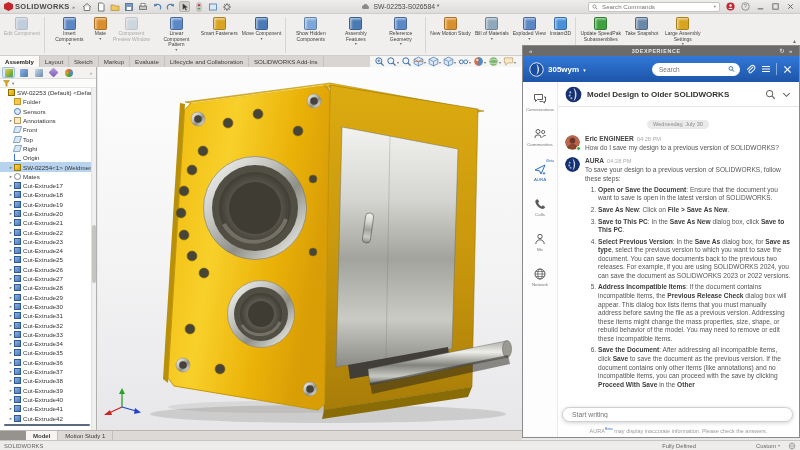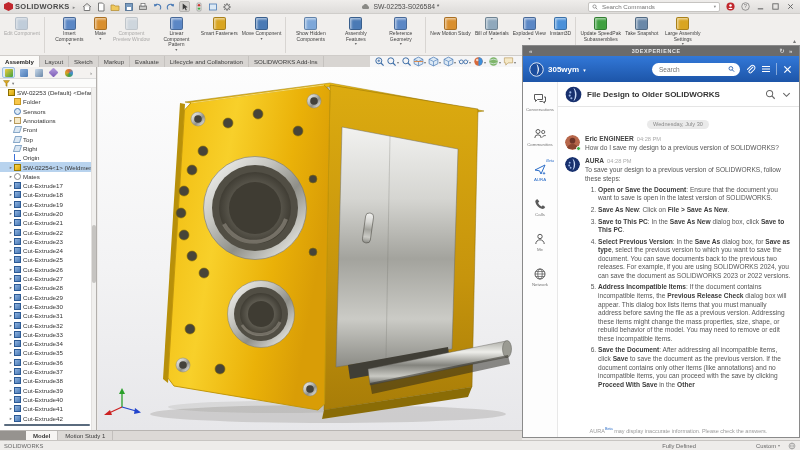--- a/index.html
+++ b/index.html
@@ -901,21 +901,21 @@
         </div>
       <div class="xp-chat">
         <div class="chat-header">
           <svg width="17" height="17" viewBox="0 0 16 16">
             <circle cx="8" cy="8" r="7.4" fill="#17306e"></circle>
             <path d="M8 1.6 C11.8 4.4 11.8 11.6 8 14.4 C9.9 10.2 9.9 5.8 8 1.6Z" fill="#c8d8f4"></path>
             <circle cx="5" cy="6" r="1" fill="#9db8e8"></circle>
               <circle cx="4.4" cy="9" r="1" fill="#9db8e8"></circle>
               <circle cx="6" cy="11.5" r="1" fill="#9db8e8"></circle>
           </svg>
-          <span class="conv-title">File Design to Older SOLIDWORKS</span>
+          <span class="conv-title">Model Design to Older SOLIDWORKS</span>
           <span class="chat-hicon">
             <svg viewBox="0 0 12 12">
                 <circle cx="5" cy="5" r="3.4" fill="none" stroke="#666" stroke-width="1.1"></circle>
                 <line x1="7.5" y1="7.5" x2="10.6" y2="10.6" stroke="#666" stroke-width="1.3"></line>
               </svg>
           </span>
           <span class="chat-hicon">
             <svg viewBox="0 0 12 12">
                 <path d="M2.5 4.5 6 8 9.5 4.5" fill="none" stroke="#666" stroke-width="1.2"></path>
               </svg>
@@ -956,20 +956,23 @@
                   <li class="step"><b>Open or Save the Document</b>: Ensure that the document you want to save is open in the latest version of SOLIDWORKS.</li>
                   <li class="step"><b>Save As New</b>: Click on <b>File &gt; Save As New</b>.</li>
                   <li class="step"><b>Save to This PC</b>: In the <b>Save As New</b> dialog box, click <b>Save to This PC</b>.</li>
                   <li class="step"><b>Select Previous Version</b>: In the <b>Save As</b> dialog box, for <b>Save as type</b>, select the previous version to which you want to save the document. You can save documents back to the previous two releases. For example, if you are using SOLIDWORKS 2024, you can save the document as SOLIDWORKS 2023 or 2022 versions.</li>
                   <li class="step"><b>Address Incompatible Items</b>: If the document contains incompatible items, the <b>Previous Release Check</b> dialog box will appear. This dialog box lists items that you must manually address before saving the file as a previous version. Addressing these items might change the mass properties, size, shape, or rebuild behavior of the model. You may need to remove or edit these incompatible items.</li>
                   <li class="step"><b>Save the Document</b>: After addressing all incompatible items, click <b>Save</b> to save the document as the previous version. If the document contains only other items (like annotations) and no incompatible items, you can proceed with the save by clicking <b>Proceed With Save</b> in the <b>Other</b></li>
                 </ol>
             </div>
           </div>
         </div>
+        <div class="chat-input">
+          <input placeholder="Start writing" style="">
+        </div>
         <div class="chat-disclaimer">
           <span>AURA</span><sup>Beta</sup>
           <span>may display inaccurate information. Please check the answers.</span>
         </div>
       </div>
     </div>
   </div>
 
   <div class="bottom-tabs">
     <div class="bt-grip"></div>

